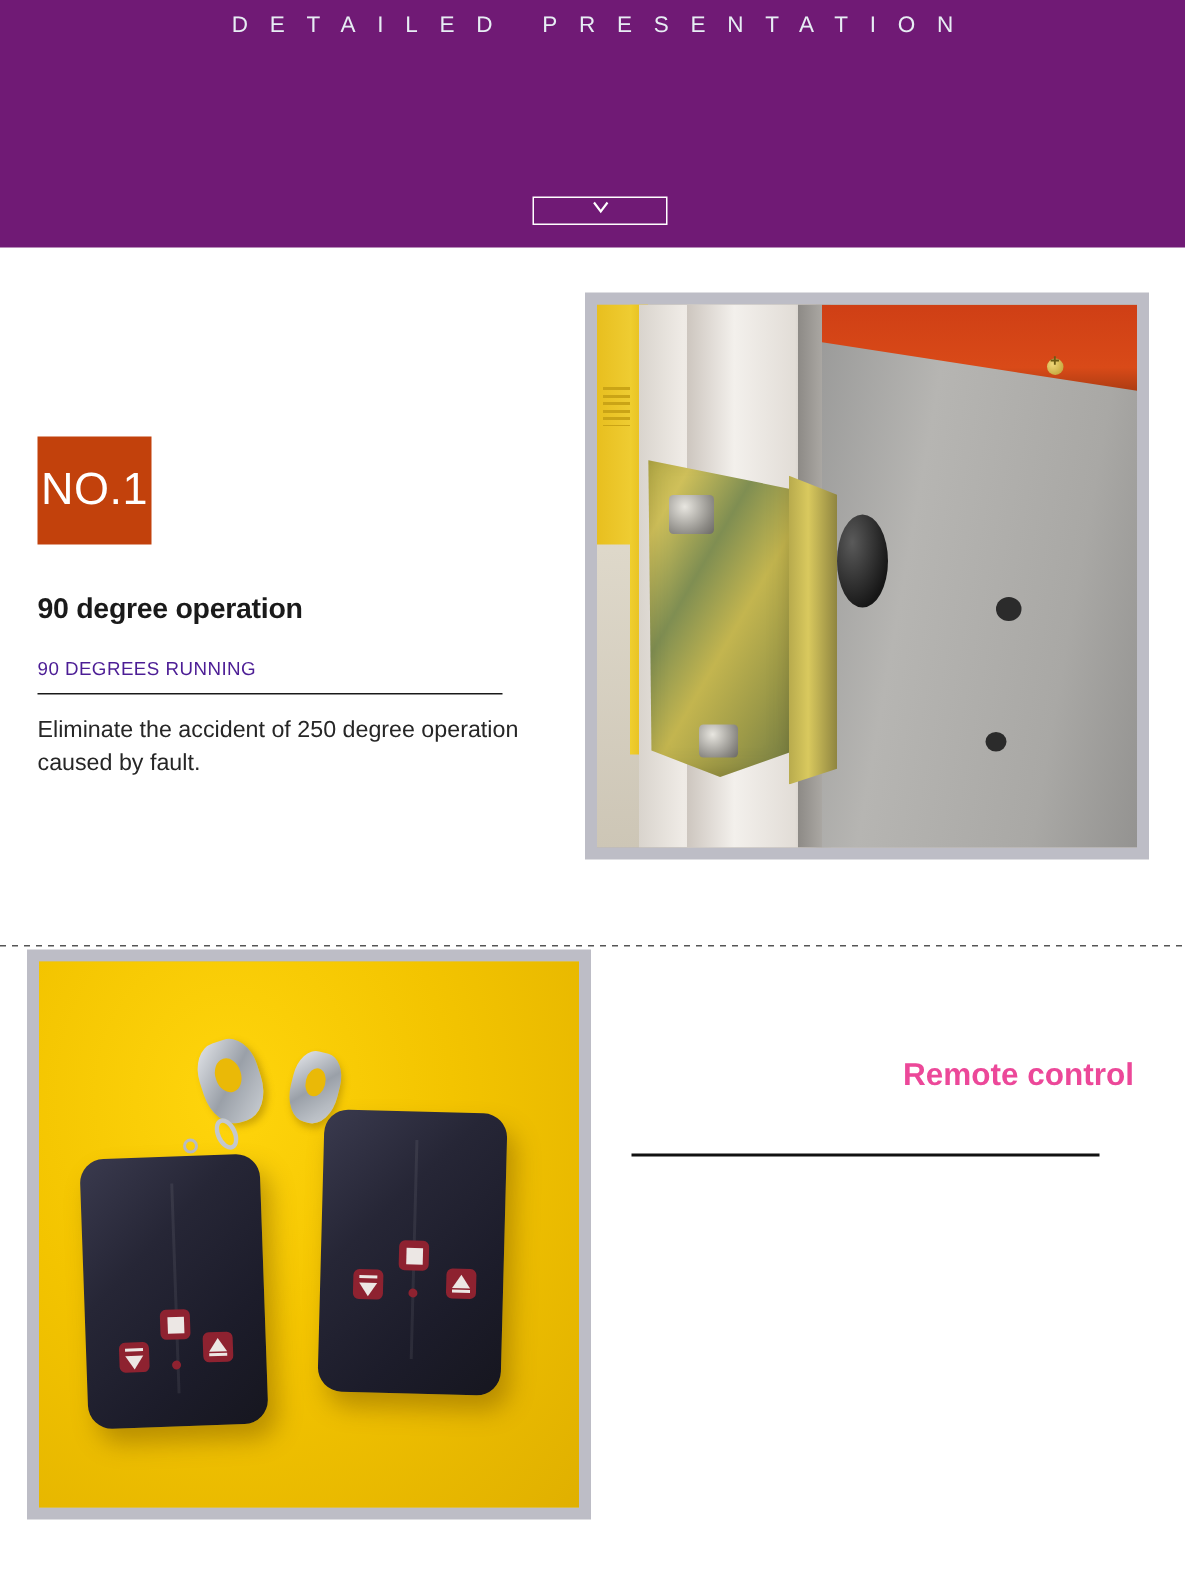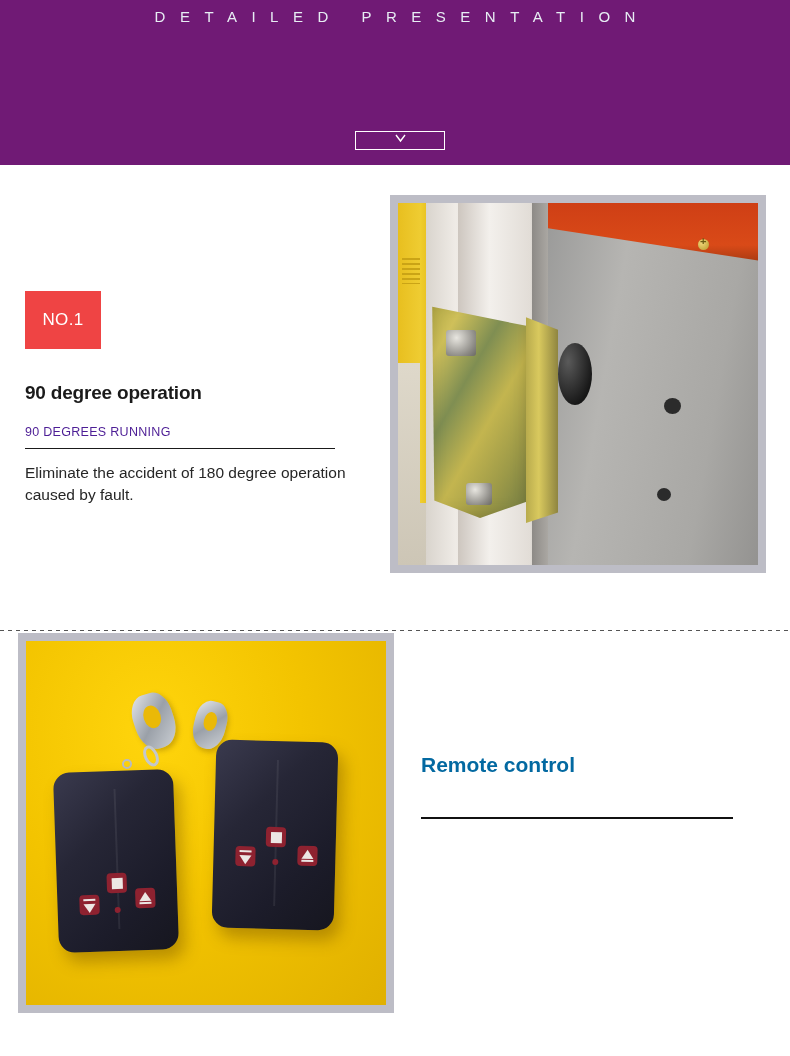--- a/index.html
+++ b/index.html
@@ -85,24 +85,24 @@
     height: 465px;
   }
   .s1-text {
     position: absolute;
     left: 25px;
     top: 126px; 
     width: 340px;
   }
   .badge {
     width: 76px;
-    height: 58px;
-    background: #ef4444;
+    height: 72px;
+    background: #c2410c;
     color: #ffffff;
-    font-size: 17px;
+    font-size: 30px;
     font-weight: 400;
     display: flex;
     align-items: center;
     justify-content: center;
     letter-spacing: 0.3px;
   }
   .item-title {
     margin-top: 33px;
     font-size: 19px;
     font-weight: bold;
@@ -278,24 +278,24 @@
 
   
   .section2 { position: relative; width: 790px; height: 426px; }
   .s2-text {
     position: absolute;
     left: 421px;
     top: 75px;  
     width: 335px;
   }
   .s2-title {
-    margin-top: 48px;
     font-size: 21px;
     font-weight: bold;
-    color: #0369a1;
+    color: #ec4899;
+    text-align: right;
   }
   .s2-rule { margin-top: 40px; width: 312px; height: 2px; background:#111; }
   .s2-body {
     margin-top: 14px;
     font-size: 14px;
     line-height: 1.52;
     color: #303030;
     width: 325px;
   }
 </style>
@@ -313,21 +313,21 @@
   </div>
 </div>
 
 <div class="section1">
 
   <div class="s1-text">
     <div class="badge">NO.1</div>
     <div class="item-title">90 degree operation</div>
     <div class="item-subtitle">90 DEGREES RUNNING</div>
     <div class="rule"></div>
-    <div class="item-body">Eliminate the accident of 180 degree operation caused by fault.</div>
+    <div class="item-body">Eliminate the accident of 250 degree operation caused by fault.</div>
   </div>
 
   <div class="photo-frame" id="photo1">
     <div class="photo-inner p1">
       <div class="floor"></div>
       <div class="yellowlocker"></div>
       <div class="yellowstrip"></div>
       <div class="whitewall"></div>
       <div class="pillar"></div>
       <div class="postdark"></div>

